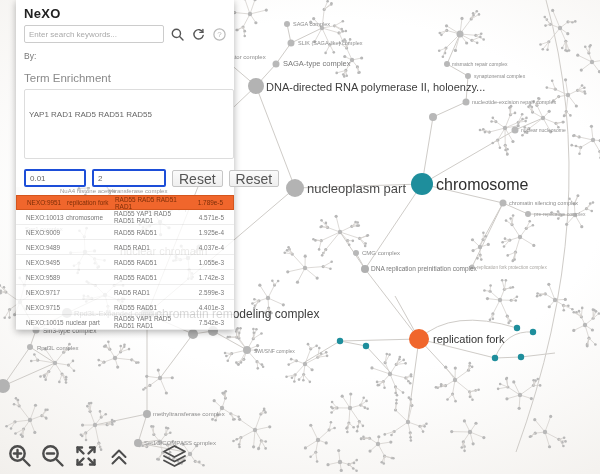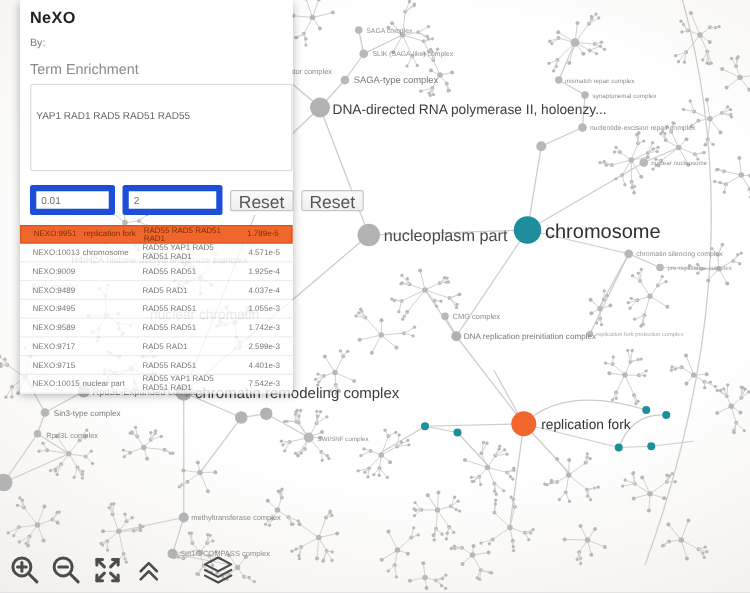--- a/index.html
+++ b/index.html
@@ -20,21 +20,21 @@
   .icon-btn{display:inline-flex;align-items:center;justify-content:center;width:14px;height:14px;cursor:pointer;}
   .by-row{display:flex;align-items:center;margin:8px 0 2px 0;font-size:8.5px;color:#777;}
   .radio-opt{display:flex;align-items:center;margin-left:14px;cursor:pointer;}
   .radio{width:8px;height:8px;border:1px solid #999;border-radius:50%;display:inline-block;position:relative;background:#fff;}
   .radio.checked::after{content:"";position:absolute;left:1.5px;top:1.5px;width:5px;height:5px;border-radius:50%;background:#4a4f54;}
   .radio-label{margin-left:5px;color:#555;}
   .section-heading{font-size:11.5px;color:#8a8a8a;margin:11px 0 5px 0;}
   .gene-box{width:200px;height:28px;border:1px solid #ddd;border-radius:2px;resize:none;
     font-family:"Liberation Sans",sans-serif;font-size:8px;color:#666;padding:20px 4px;outline:none;}
   .params-row{display:flex;align-items:center;margin:6px 0 8px 0;gap:6px;}
-  .params-row input{height:12px;border:5px solid #1d4ed8;border-radius:2px;font-size:8px;color:#666;padding:1px 4px;outline:none;}
+  .params-row input{height:12px;border:2px solid #1d4ed8;border-radius:2px;font-size:8px;color:#666;padding:1px 4px;outline:none;}
   .inp-alpha{width:50px;}
   .inp-min{width:62px;}
   .btn{height:17px;font-size:14px;color:#555;background:linear-gradient(#fbfbfb,#efefef);
     border:1px solid #c6c6c6;border-radius:2px;padding:0 6px;cursor:pointer;font-family:"Liberation Sans",sans-serif;}
 
   
   .results{width:218px;}
   .trow{display:flex;align-items:center;height:15px;padding:0 10px 0 10px;box-sizing:border-box;
     background:rgba(255,255,255,.8);border-bottom:1px solid rgba(0,0,0,.07);font-size:6.4px;color:#777;cursor:pointer;}
   .trow .cid{width:40px;flex:none;}
@@ -1728,20 +1728,41 @@
         <text x="60" y="193" font-size="6" fill="#9a9a9a">NuA4 histone acetyltransferase complex</text>
         <text x="57" y="210" font-size="7.5" fill="#8f8f8f">H4/H2A histone acetyltransferase complex</text>
         <text x="25" y="231" font-size="6" fill="#9a9a9a">Swr1 complex</text>
       </g>
     </svg>
 
   <div class="panel">
     <div class="panel-top">
       <div class="panel-title">NeXO</div>
 
+      <div class="search-row">
+        <input type="text" placeholder="Enter search keywords..." style="">
+        <span class="icon-btn">
+          <svg width="13" height="13" viewBox="0 0 13 13" fill="none" stroke="#555" stroke-width="1.4" stroke-linecap="round">
+            <circle cx="5.4" cy="5.4" r="4.1"></circle>
+              <line x1="8.6" y1="8.6" x2="12" y2="12"></line>
+          </svg>
+        </span>
+        <span class="icon-btn">
+          <svg width="13" height="13" viewBox="0 0 13 13" fill="none" stroke="#555" stroke-width="1.4" stroke-linecap="round">
+            <path d="M10.8 4.2 A4.7 4.7 0 1 0 11.2 7.4"></path>
+            <polyline points="10.9,1.4 10.9,4.4 7.9,4.4" fill="none"></polyline>
+          </svg>
+        </span>
+        <span class="icon-btn">
+          <svg width="13" height="13" viewBox="0 0 13 13">
+            <circle cx="6.5" cy="6.5" r="5.6" fill="none" stroke="#b9b9b9" stroke-width="1.2"></circle>
+            <text x="6.5" y="9.2" text-anchor="middle" font-size="8" fill="#b9b9b9">?</text>
+          </svg>
+        </span>
+      </div>
 
       <div class="by-row">
         <span>By:</span>
       </div>
 
       <div class="section-heading">Term Enrichment</div>
 
       <textarea class="gene-box" style="">YAP1 RAD1 RAD5 RAD51 RAD55</textarea>
 
       <div class="params-row">

